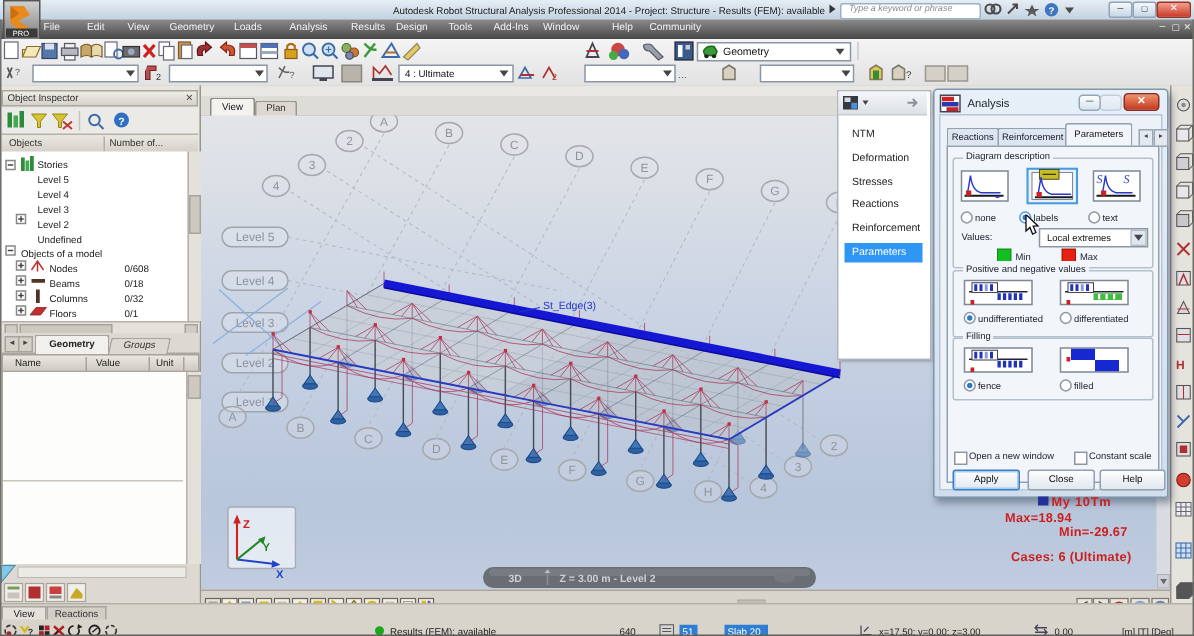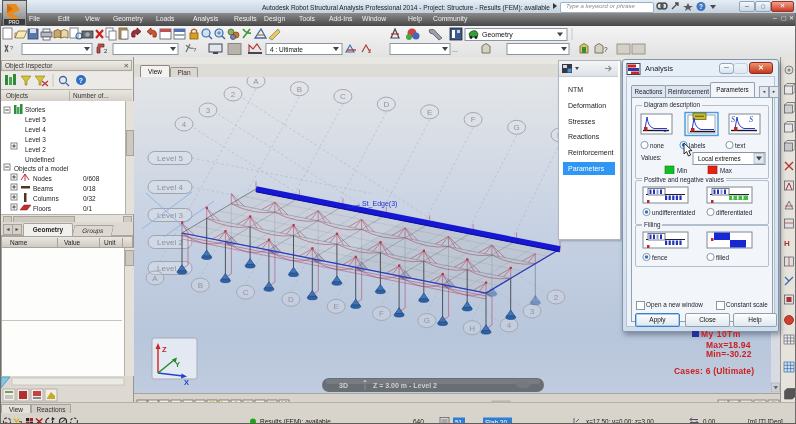--- a/index.html
+++ b/index.html
@@ -961,22 +961,22 @@
  <div class="ab" style="left:93px;top:241px;width:7px;height:7px;background:#fff;border:1px solid #8a96a4"></div>
  <div class="tx" style="left:103px;top:241px;font-size:6.3px;color:#223">Constant scale</div>
 
  <div class="ab" style="left:12px;top:253px;width:43px;height:12px;background:linear-gradient(#fdfefe,#dfe8f0);border:1px solid #3a80c8;border-radius:2px;box-shadow:0 0 0 1px #a8ccec inset;font-size:6.5px;color:#111;text-align:center;line-height:11px">Apply</div>
  <div class="ab" style="left:62px;top:253px;width:43px;height:12px;background:linear-gradient(#fdfefe,#dfe8f0);border:1px solid #93a0ae;border-radius:2px;font-size:6.5px;color:#111;text-align:center;line-height:11px">Close</div>
  <div class="ab" style="left:110px;top:253px;width:42px;height:12px;background:linear-gradient(#fdfefe,#dfe8f0);border:1px solid #93a0ae;border-radius:2px;font-size:6.5px;color:#111;text-align:center;line-height:11px">Help</div>
 </div>
 
 <div class="ab" style="left:692px;top:331px;width:7px;height:6px;background:#24309a"></div>
     <div class="tx" style="left:701px;top:329px;font-size:8.5px;font-weight:bold;color:#cc2020;letter-spacing:0.5px">My 10Tm</div>
-<div class="tx" style="left:706px;top:340px;font-size:8.5px;font-weight:bold;color:#cc2020;letter-spacing:0.2px">Max=18.94</div>
-<div class="tx" style="left:706px;top:349px;font-size:8.5px;font-weight:bold;color:#cc2020;letter-spacing:0.2px">Min=-30.22</div>
+<div class="tx" style="left:670px;top:340px;font-size:8.5px;font-weight:bold;color:#cc2020;letter-spacing:0.2px">Max=18.94</div>
+<div class="tx" style="left:706px;top:349px;font-size:8.5px;font-weight:bold;color:#cc2020;letter-spacing:0.2px">Min=-29.67</div>
 <div class="tx" style="left:674px;top:366px;font-size:8.5px;font-weight:bold;color:#cc2020;letter-spacing:0.2px">Cases: 6 (Ultimate)</div>
 
 <div class="ab" style="left:0;top:402px;width:796px;height:11px;background:#d8d4cc;border-top:1px solid #b5b1a9">
  <span class="ab" style="left:1px;top:1px;width:28px;height:10px;background:#e4e1db;border:1px solid #a8a49c;border-bottom:none;font-size:6.5px;color:#222;text-align:center;line-height:9px">View</span>
  <span class="ab" style="left:31px;top:1px;width:38px;height:10px;background:#d2cec6;border:1px solid #a8a49c;border-bottom:none;font-size:6.5px;color:#333;text-align:center;line-height:9px">Reactions</span>
 </div>
 <div class="ab" style="left:0;top:413px;width:796px;height:11px;background:#d8d4cc" id="status">
  <svg width="796" height="11">
   <g stroke-width="0.7">
    <circle cx="7" cy="5.5" r="3.6" fill="none" stroke="#333" stroke-width="1.1" stroke-dasharray="3,1.5"></circle>

